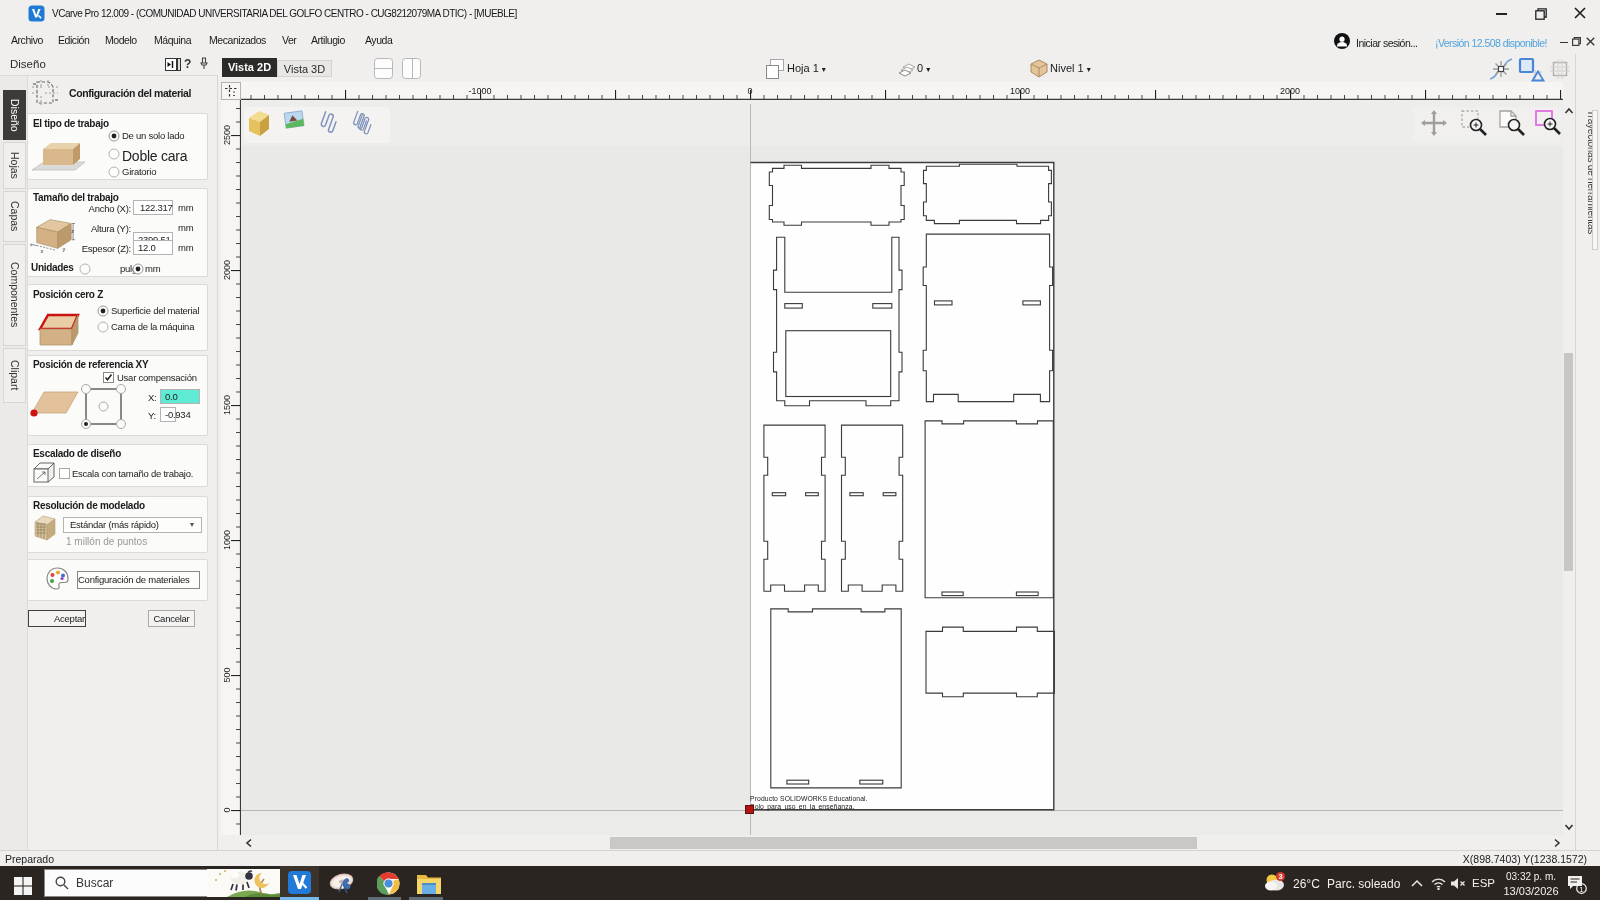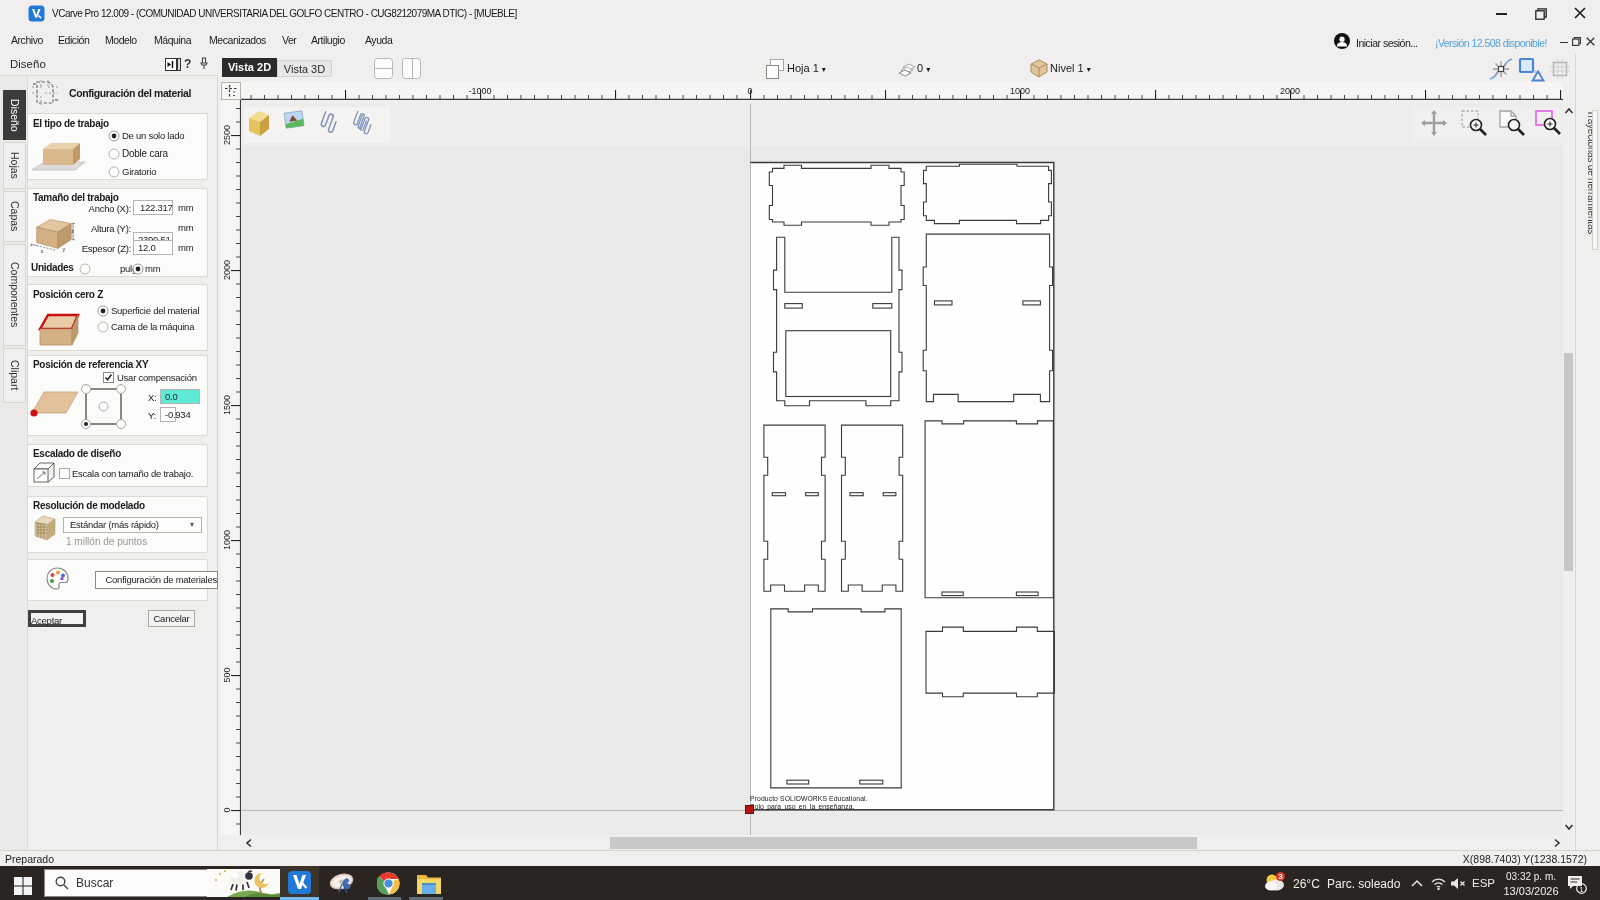--- a/index.html
+++ b/index.html
@@ -109,21 +109,21 @@
 
 <svg class="abs" style="left:108px;top:130px;" width="12" height="12" viewBox="0 0 12 12">
     <circle cx="6" cy="6" r="5" fill="#fff" stroke="#9a9895"></circle>
     <circle cx="6" cy="6" r="2.4" fill="#222"></circle>
   </svg>
 <div class="abs" style="left:122px;top:130px;font-size:9.5px;color:#222;letter-spacing:-0.25px;">De un solo lado</div>
 
 <svg class="abs" style="left:108px;top:148px;" width="12" height="12" viewBox="0 0 12 12">
     <circle cx="6" cy="6" r="5" fill="#fdfdfc" stroke="#b5b3b0"></circle>
   </svg>
-<div class="abs" style="left:122px;top:148px;font-size:10px;color:#222;letter-spacing:-0.25px;">Doble cara</div>
+<div class="abs" style="left:122px;top:148px;font-size:14px;color:#222;letter-spacing:-0.25px;">Doble cara</div>
 
 <svg class="abs" style="left:108px;top:166px;" width="12" height="12" viewBox="0 0 12 12">
     <circle cx="6" cy="6" r="5" fill="#fdfdfc" stroke="#b5b3b0"></circle>
   </svg>
 <div class="abs" style="left:122px;top:166px;font-size:9.5px;color:#222;letter-spacing:-0.25px;">Giratorio</div>
 
 <div class="abs" style="left:27px;top:188px;width:181px;height:89px;background:#fbfbfa;border:1px solid #dcdad7;border-radius:2px;"></div>
 <div class="abs" style="left:33px;top:192px;font-size:10px;font-weight:bold;color:#1b1b1b;letter-spacing:-0.3px;">Tamaño del trabajo</div>
 
 <svg class="abs" style="left:28px;top:212px;" width="50" height="44" viewBox="0 0 50 46">
@@ -244,23 +244,23 @@
 
 <svg class="abs" style="left:46px;top:567px;" width="23" height="24" viewBox="0 0 23 24">
   <path d="M11.5 1 C5 1 1 6 1 11.5 C1 17 5 22 11 22 C13 22 13.5 20.5 13 19 C12.3 17 13.5 15.5 15.5 15.5 L19 15.5 C21 15.5 22 13.5 22 11.5 C22 5.5 17.5 1 11.5 1 Z" fill="#fdfdfc" stroke="#8a8885" stroke-width="1.2"></path>
   <circle cx="6.5" cy="8" r="2" fill="#e04040"></circle>
   <circle cx="12" cy="5.5" r="2" fill="#f0a030"></circle>
   <circle cx="17" cy="8.5" r="2" fill="#4070d0"></circle>
   <circle cx="6" cy="14" r="2" fill="#40a040"></circle>
   <circle cx="16" cy="11.5" r="1.6" fill="#9040c0"></circle>
 </svg>
 
-<div class="abs" style="left:77px;top:571px;width:123px;height:18px;background:#fdfdfc;border:1px solid #8a8885;font-size:9.5px;color:#222;letter-spacing:-0.25px;text-align:right;line-height:16px;white-space:nowrap;margin-left:18px;">Configuración de materiales</div>
-
-<div class="abs" style="left:28px;top:610px;width:58px;height:17px;background:#f4f3f2;border:3px solid #404040;font-size:9.5px;color:#222;letter-spacing:-0.25px;text-align:left;line-height:15px;">Aceptar</div>
+<div class="abs" style="left:77px;top:571px;width:123px;height:18px;background:#fdfdfc;border:1px solid #8a8885;font-size:9.5px;color:#222;letter-spacing:-0.25px;text-align:left;line-height:16px;white-space:nowrap;">Configuración de materiales</div>
+
+<div class="abs" style="left:28px;top:610px;width:58px;height:17px;background:#f4f3f2;border:1px solid #404040;font-size:9.5px;color:#222;letter-spacing:-0.25px;text-align:right;line-height:15px;">Aceptar</div>
 
 <div class="abs" style="left:148px;top:610px;width:47px;height:17px;background:#f4f3f2;border:1px solid #aaa8a5;font-size:9.5px;color:#222;letter-spacing:-0.25px;text-align:center;line-height:15px;">Cancelar</div>
 
 <div class="abs" style="left:222px;top:58px;width:55px;height:19px;background:#2b2b2a;color:#fff;font-size:11px;font-weight:bold;text-align:center;line-height:19px;">Vista 2D</div>
 <div class="abs" style="left:277px;top:60px;width:55px;height:17px;background:#e8e7e5;color:#2a2a2a;font-size:11px;text-align:center;line-height:17px;border:1px solid #d4d2d0;">Vista 3D</div>
 
 <svg class="abs" style="left:374px;top:58px;" width="19" height="21" viewBox="0 0 19 21">
   <rect x="0.5" y="0.5" width="18" height="20" rx="3" fill="#fdfdfd" stroke="#b9b7b5"></rect>
   <path d="M0.5 10.5 H18.5" stroke="#b9b7b5"></path>
 </svg>

